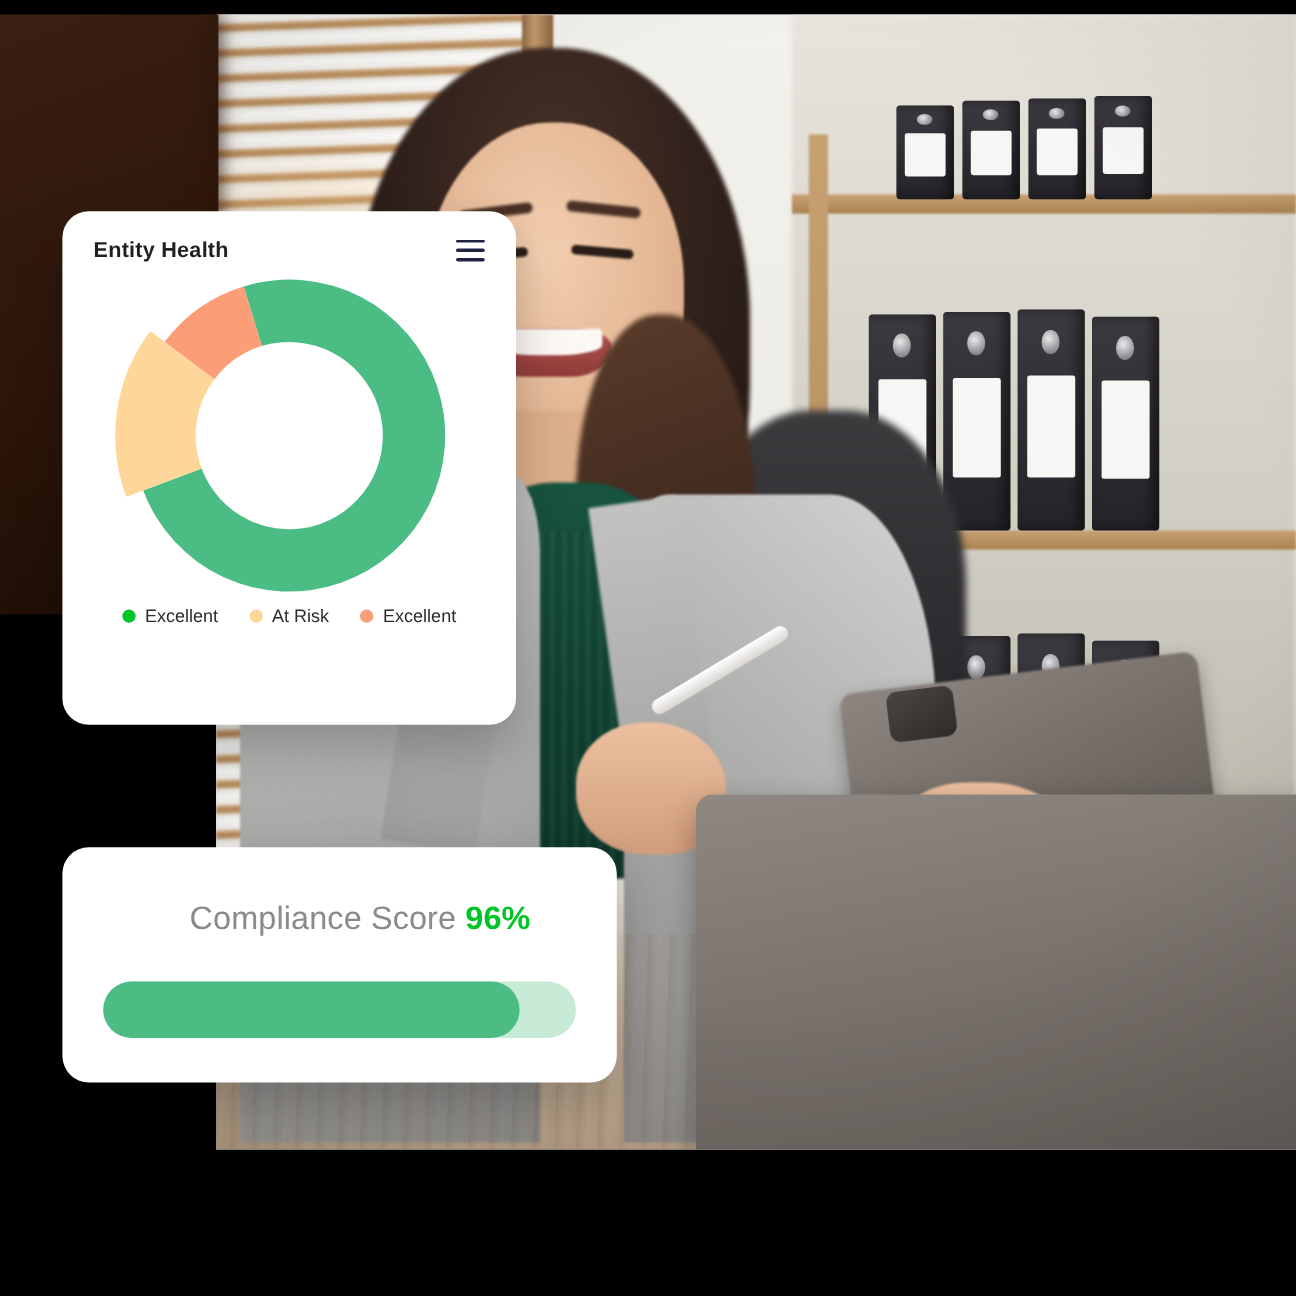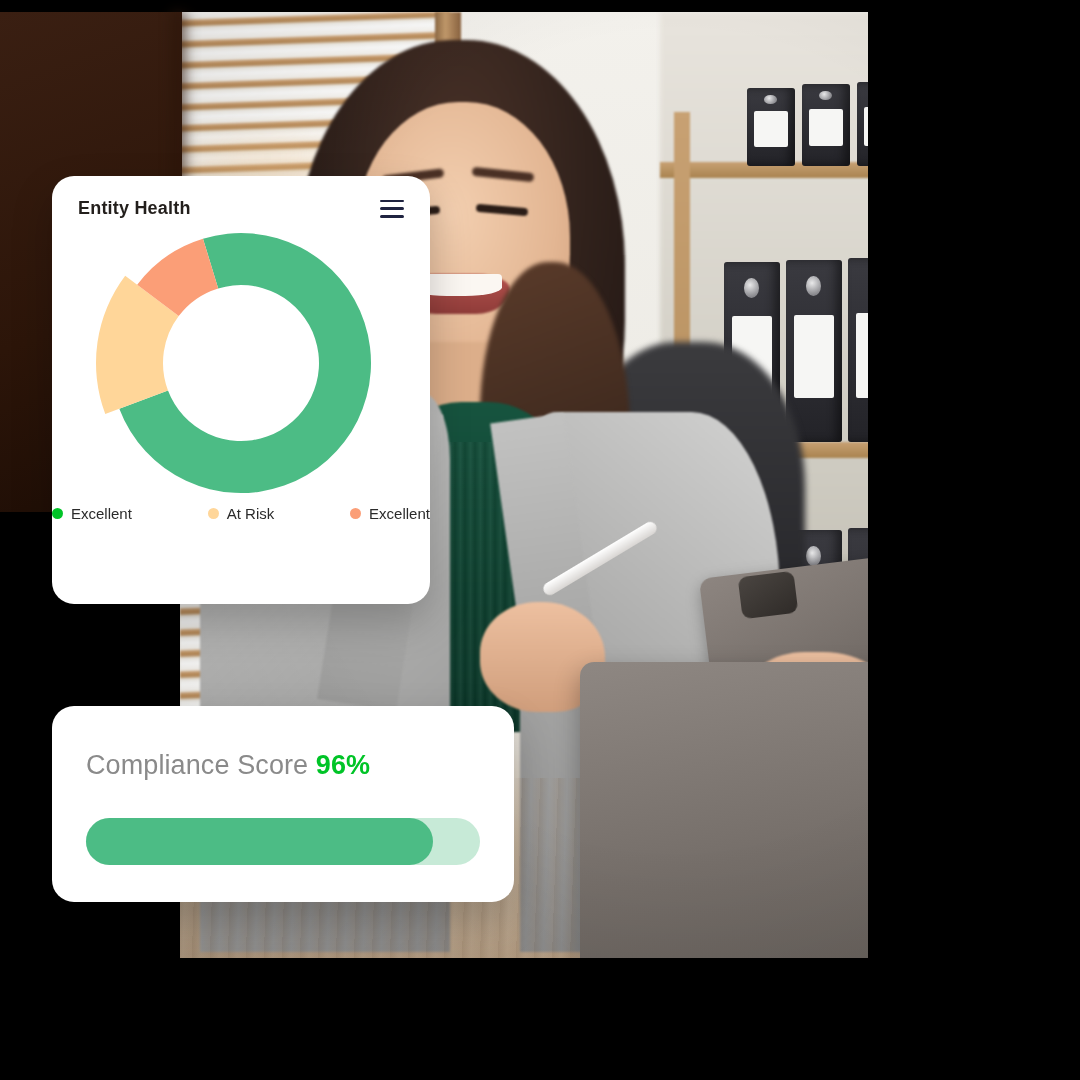--- a/index.html
+++ b/index.html
@@ -1,18 +1,18 @@
 <!DOCTYPE html>
 <html><head>
 <meta charset="utf-8">
 <title>Entity Health Dashboard</title>
 <style>
   html,body{margin:0;padding:0;background:#000;}
   body{width:1080px;height:1080px;overflow:hidden;font-family:"Liberation Sans",sans-serif;}
-  #stage{position:relative;width:868px;height:1080px;background:#000;overflow:hidden;}
+  #stage{position:relative;width:1080px;height:1080px;background:#000;overflow:hidden;}
 
   
   .photo{position:absolute;left:180px;top:12px;width:900px;height:946px;overflow:hidden;background:#cfc9bf;}
   .ph-wall{position:absolute;inset:0;background:
       linear-gradient(180deg,#f3f1ec 0%,#eceae4 55%,#e3ded5 78%,#cdbca6 88%,#b9a288 100%);}
   
   .ph-blinds{position:absolute;left:0;top:0;width:270px;height:700px;
      background:repeating-linear-gradient(178deg,
         #ffffff 0px,#f7f4ee 7px,#cda071 9px,#b5854f 13px,#f2efe8 16px,#ffffff 21px);
      filter:blur(1.2px);opacity:.97;}
@@ -85,26 +85,26 @@
 
   
   .card{position:absolute;background:#fff;border-radius:22px;box-shadow:0 18px 40px rgba(0,0,0,.22);}
   #card-entity{left:52px;top:176px;width:378px;height:428px;}
   .card-head{display:flex;align-items:center;justify-content:space-between;padding:22px 26px 0 26px;}
   .card-title{font-size:18px;font-weight:bold;color:#231f1c;letter-spacing:.2px;}
   .hamburger{width:24px;height:18px;display:flex;flex-direction:column;justify-content:space-between;cursor:pointer;}
   .hamburger span{display:block;height:2.6px;border-radius:2px;background:#1f2340;}
 
   .donut-wrap{position:relative;width:300px;height:272px;margin:8px auto 0;}
-  .legend{display:flex;justify-content:space-between;gap:26px;margin-top:6px;}
+  .legend{display:flex;justify-content:center;gap:26px;margin-top:6px;}
   .legend-item{display:flex;align-items:center;gap:8px;font-size:15px;color:#2b2b2b;}
   .dot{width:11px;height:11px;border-radius:50%;display:inline-block;}
 
   #card-compliance{left:52px;top:706px;width:462px;height:196px;}
-  .comp-title{padding:44px 0 0 34px;font-size:27px;color:#8a8a8a;letter-spacing:.1px;}
+  .comp-title{padding:44px 0 0 34px;font-size:27px;color:#8a8a8a;letter-spacing:.1px;text-align:center;}
   .comp-pct{font-weight:bold;}
   .bar-track{position:absolute;left:86px;top:818px;width:394px;height:47px;border-radius:24px;background:#c7ead7;}
   .bar-fill{position:absolute;left:0;top:0;height:47px;border-radius:24px;background:#4cbc85;}
 </style>
 </head>
 <body>
 
 <div id="stage">
 
   <div class="photo">

